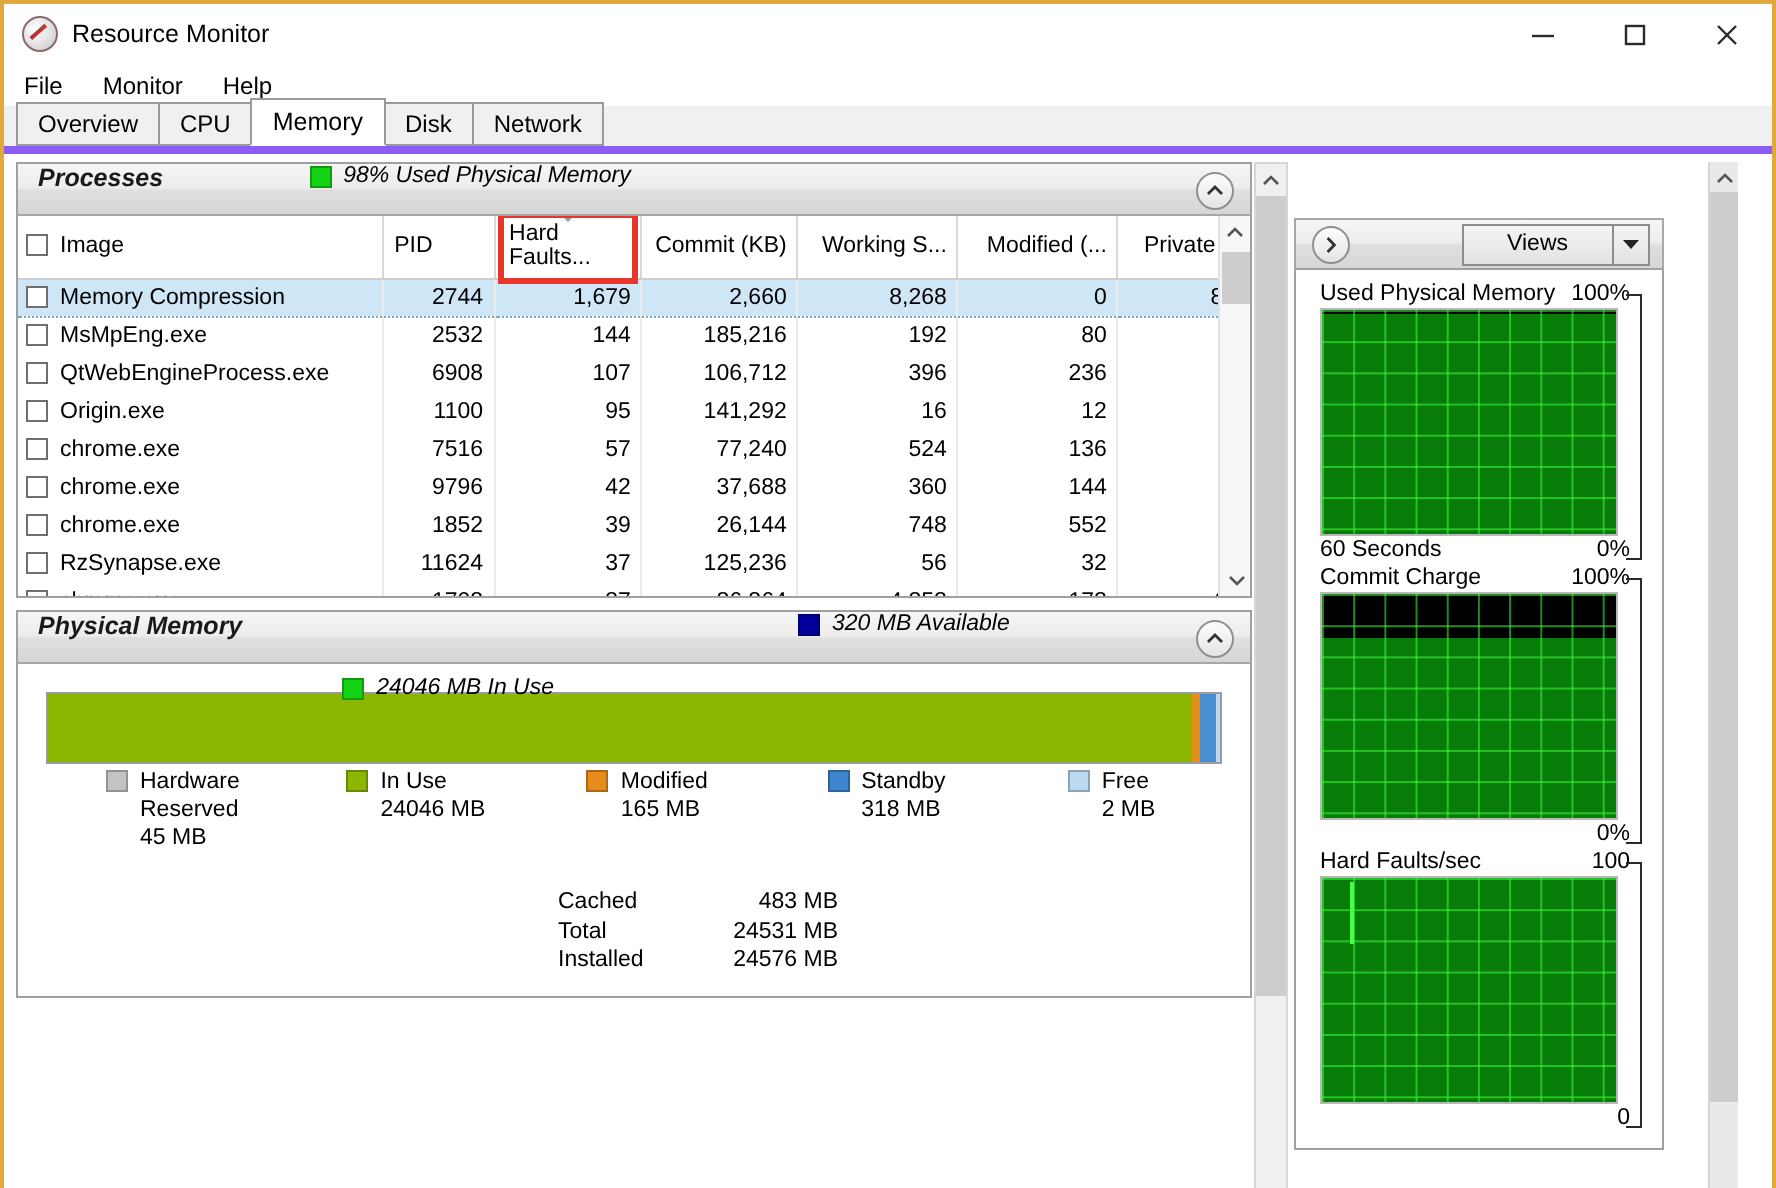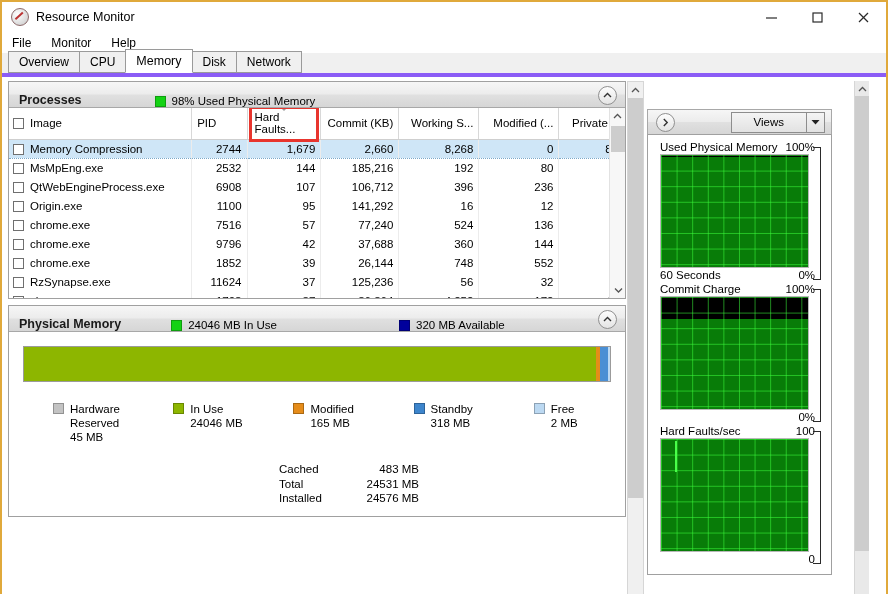--- a/index.html
+++ b/index.html
@@ -134,23 +134,24 @@
     border: 1px solid #a0a0a0;
     background: #ffffff;
     margin-bottom: 6px;
     box-sizing: border-box;
   }
   .panel-header {
     height: 26px;
     background: linear-gradient(to bottom, #f6f6f6 0%, #ececec 48%, #e0e0e0 52%, #d6d6d6 100%);
     border-bottom: 1px solid #a8a8a8;
     display: flex;
-    align-items: flex-end;
-    position: relative;
-    box-sizing: border-box;
+    align-items: flex-start;
+    position: relative;
+    box-sizing: border-box;
+    font-style: italic;
   }
   .panel-title {
     font-weight: bold;
     font-size: 12.5px;
     margin-left: 10px;
     color: #1a1a1a;
   }
   .hdr-legend {
     display: flex;
     align-items: center;
@@ -284,21 +285,21 @@
   .membar {
     height: 36px;
     border: 1px solid #9b9b9b;
     display: flex;
     box-sizing: border-box;
     background: #fff;
   }
   .membar > div { height: 100%; }
   .mem-legend {
     display: flex;
-    margin-top: 20px;
+    margin-top: 2px;
     padding-left: 30px;
     gap: 43px;
   }
   .mem-legend .lg {
     display: flex;
     width: 113px;
     font-size: 11.5px;
     line-height: 14px;
   }
   .mem-legend .lg .sw { margin-top: 1px; }

